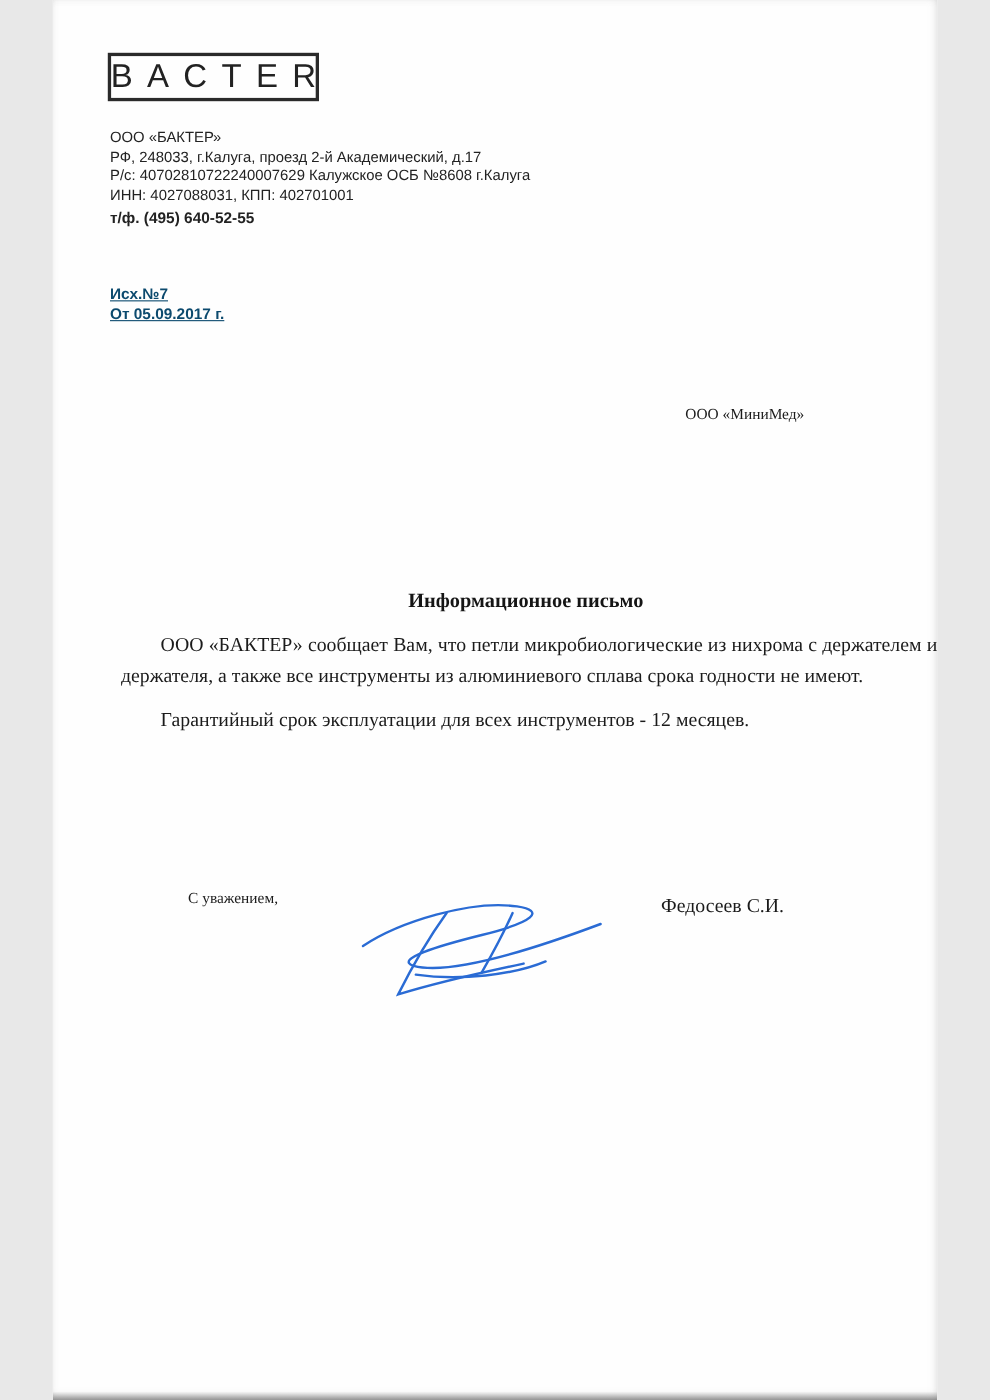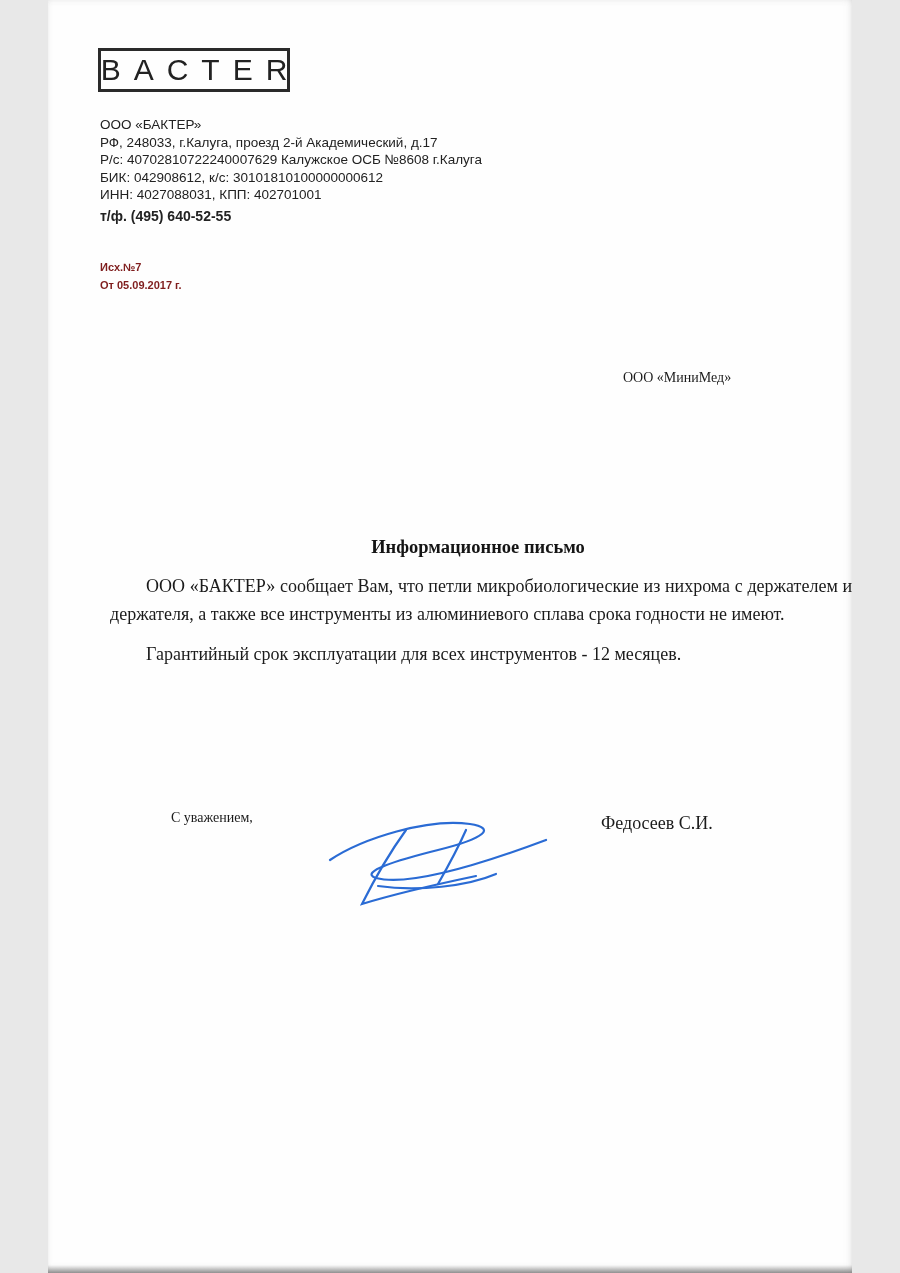--- a/index.html
+++ b/index.html
@@ -48,24 +48,25 @@
     color: #222;
   }
   .company-block .phone {
     font-weight: bold;
     font-size: 14px;
     margin-top: 4px;
   }
   .ref-block {
     position: absolute;
     left: 52px; top: 258px;
-    font-size: 11px;
+    font-size: 14px;
     font-weight: bold;
     line-height: 18px;
-    color: #7f1d1d;
+    color: #0c4a6e;
+    text-decoration: underline;
   }
   
   .recipient {
     position: absolute;
     left: 575px; top: 370px;
     font-family: "Liberation Serif", serif;
     font-size: 14px;
     color: #1b1b1b;
   }
   .letter-title {
@@ -126,21 +127,20 @@
 <div class="page">
 
   <div class="logo-box">
     <span class="logo-text">BACTER</span>
   </div>
 
   <div class="company-block">
     <div>ООО «БАКТЕР»</div>
     <div>РФ, 248033, г.Калуга, проезд 2-й Академический, д.17</div>
     <div>Р/с: 40702810722240007629 Калужское ОСБ №8608 г.Калуга</div>
-    <div>БИК: 042908612, к/с: 30101810100000000612</div>
     <div>ИНН: 4027088031, КПП: 402701001</div>
     <div class="phone">т/ф. (495) 640-52-55</div>
   </div>
 
   <div class="ref-block">
     <div>Исх.№7</div>
     <div>От 05.09.2017 г.</div>
   </div>
 
   <div class="recipient">ООО «МиниМед»</div>

